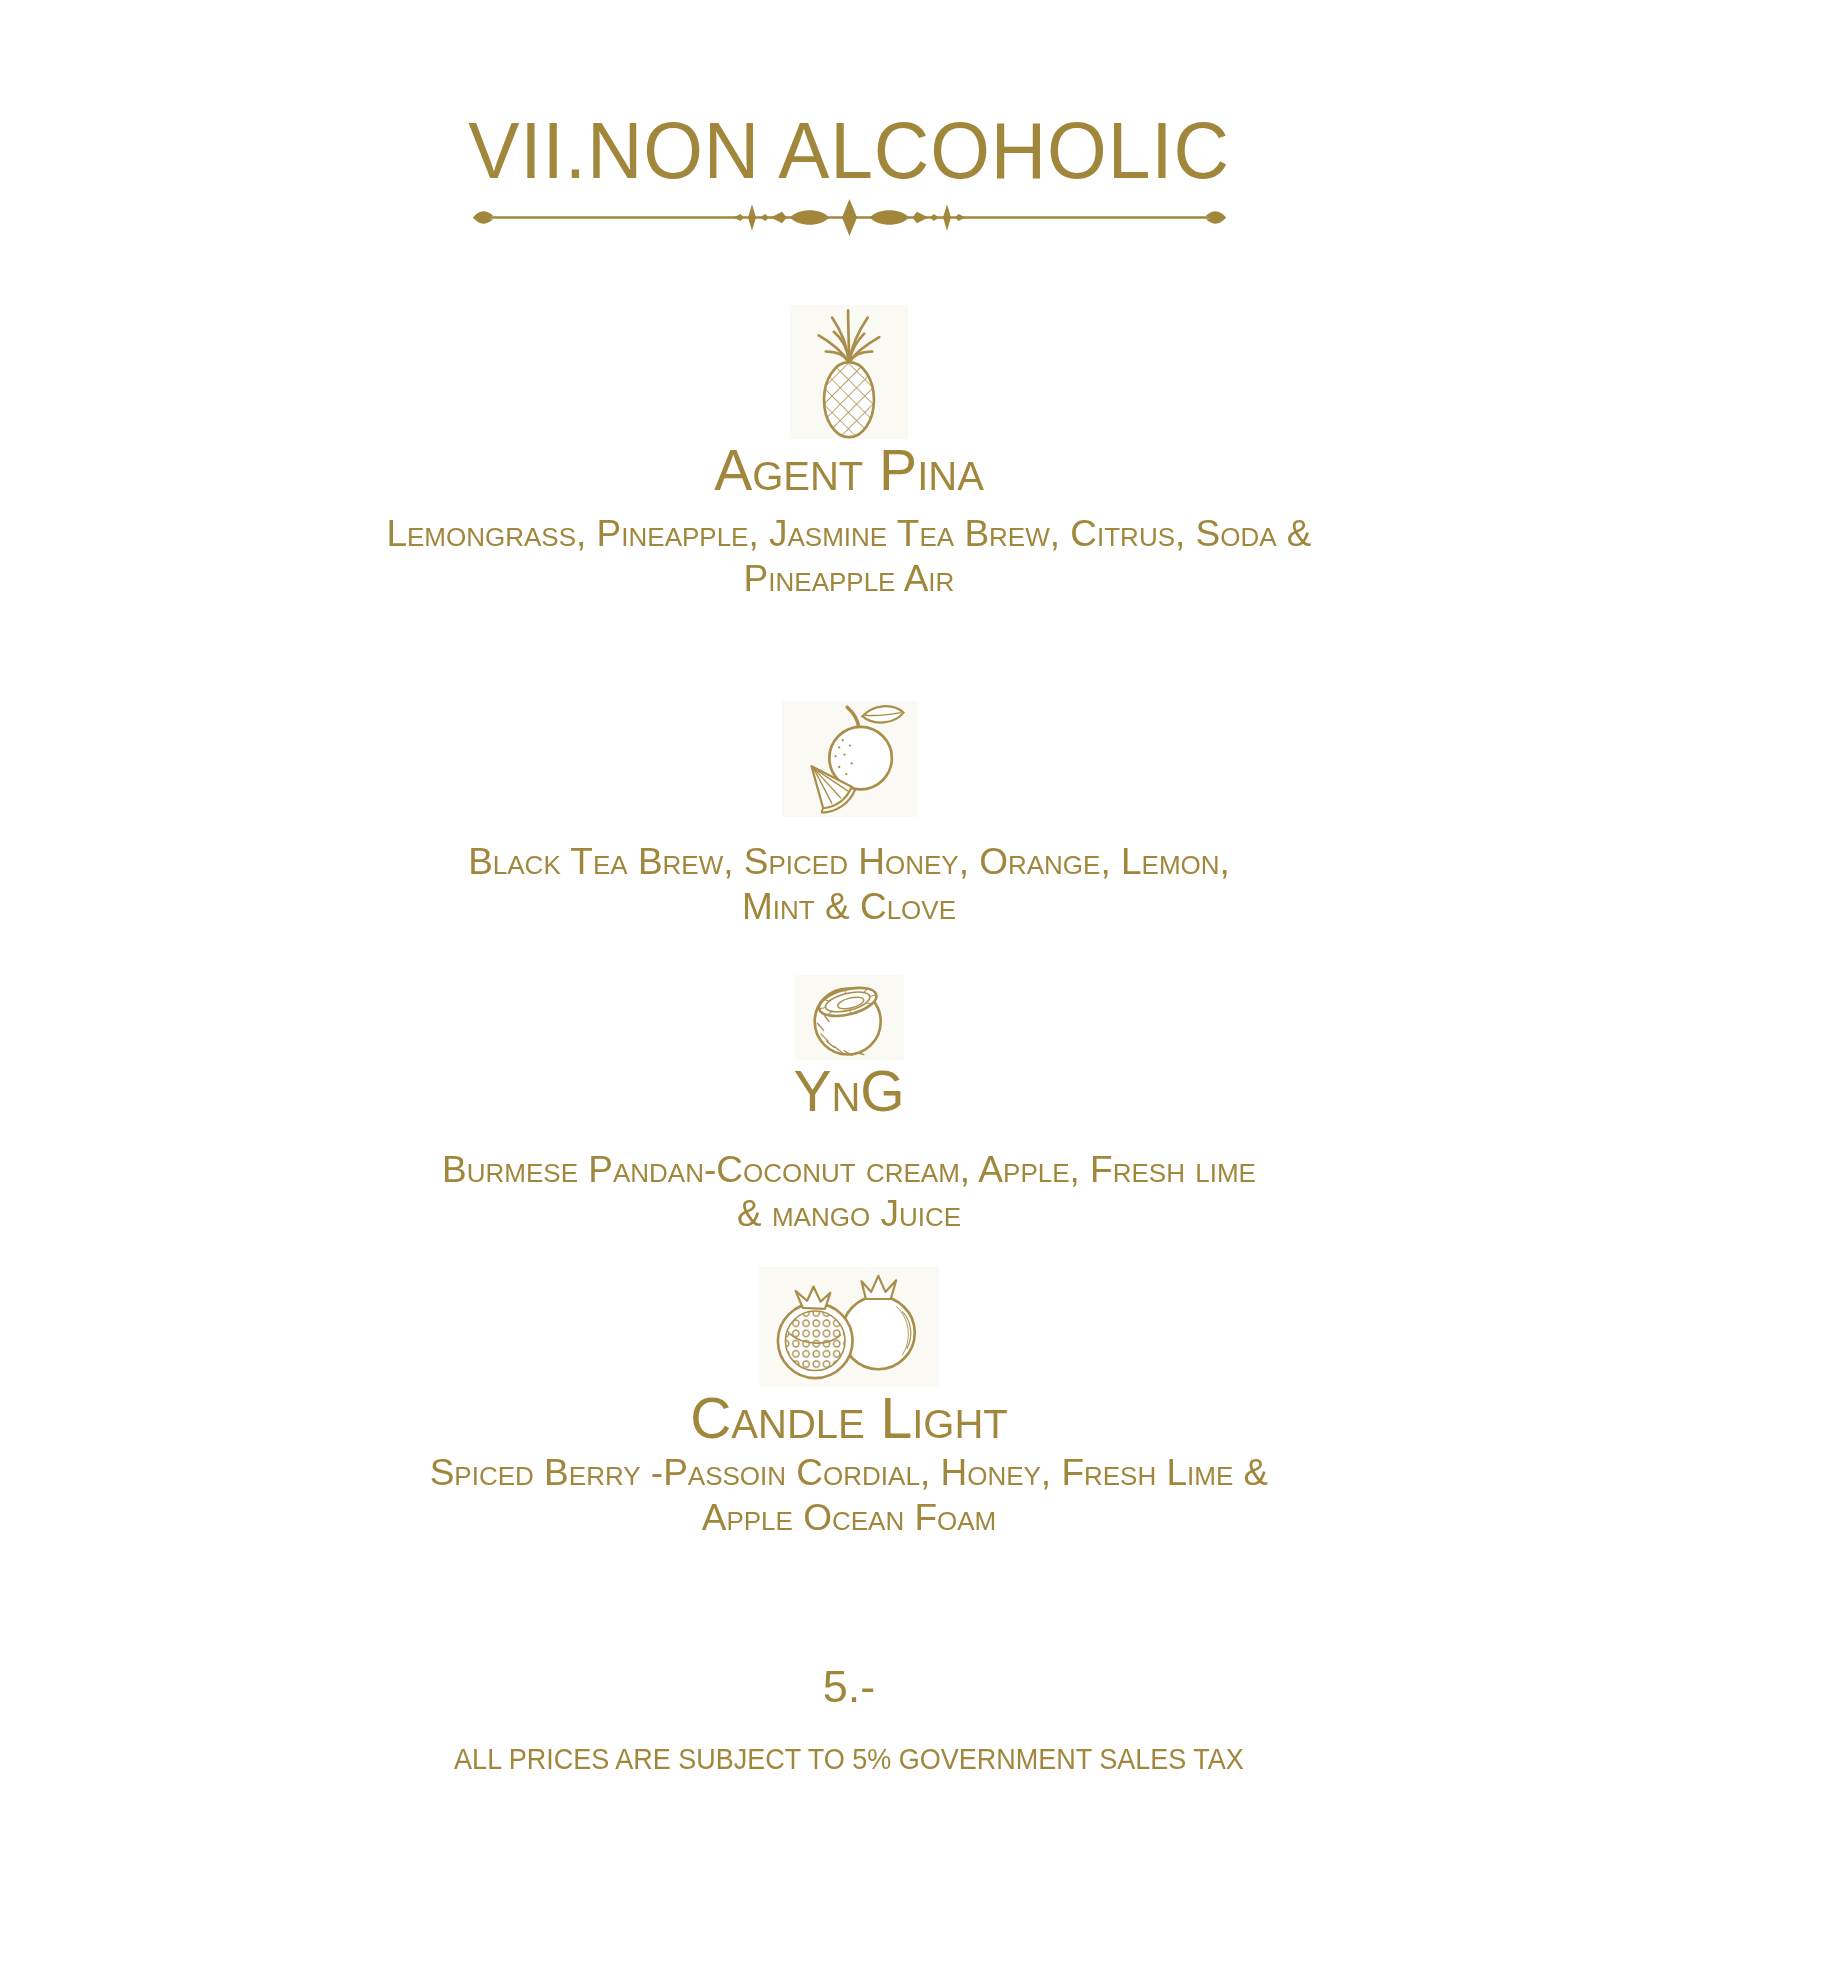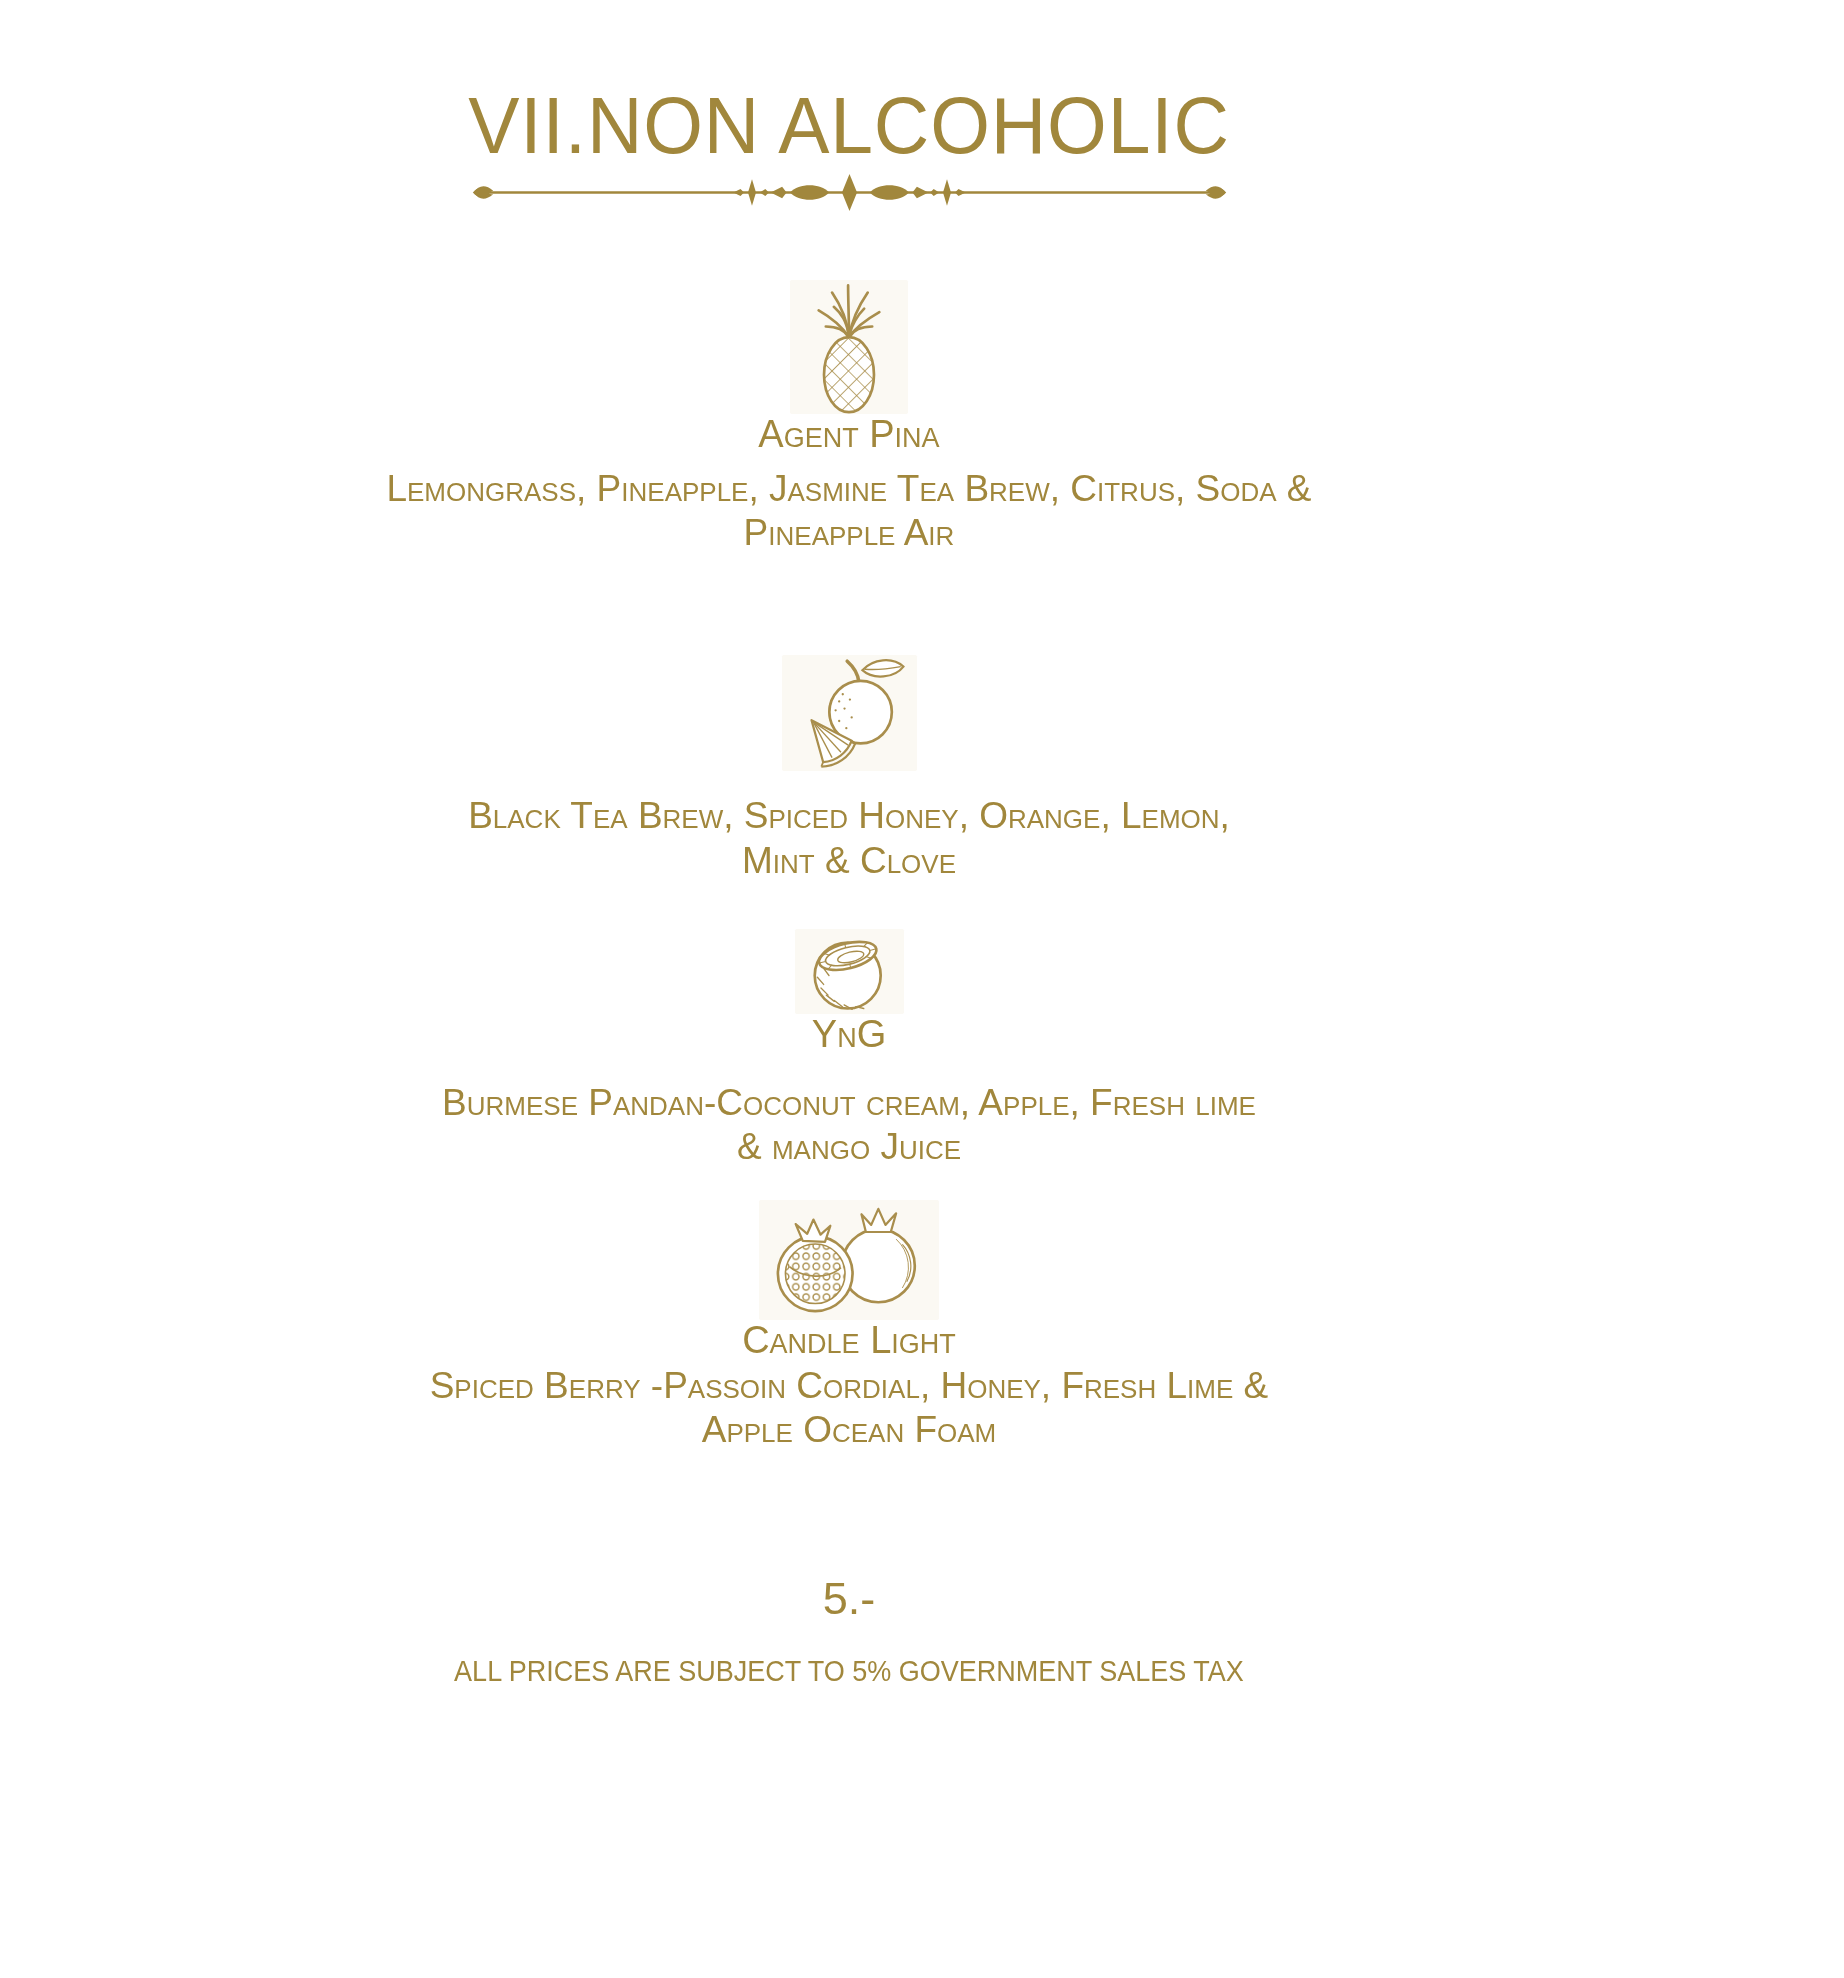--- a/index.html
+++ b/index.html
@@ -1,36 +1,36 @@
 <!DOCTYPE html>
 <html style="font-size:14.3px"><head>
 <meta charset="utf-8">
 <style>
   html,body{margin:0;padding:0;}
   body{
     width:1845px;height:1978px;background:#ffffff;overflow:hidden;
     font-family:"Liberation Sans", sans-serif;color:#a1873c;
   }
-  .page{width:1698px;padding-top:86px;text-align:center;}
+  .page{width:1698px;padding-top:111px;text-align:center;}
   .title{
     font-size:80px;font-weight:400;line-height:1;margin:0;
     letter-spacing:0.9px;transform:scaleX(0.96);transform-origin:center;
     white-space:nowrap;
   }
   .divider{margin:7.1px auto 0;width:757px;height:39px;}
   .tile{
     display:flex;align-items:center;justify-content:center;
     background:#fbf9f3;border-radius:1.8px;
   }
   .tile-pineapple{width:118px;height:134px;margin:68px auto 0;}
   .tile-orange{width:135px;height:116px;margin:100px auto 0;}
   .tile-coconut{width:109px;height:85px;margin:46px auto 0;}
   .tile-pom{width:180px;height:120px;margin:30px auto 0;}
   .item h2{
-    font-size:38px;font-weight:400;font-variant:small-caps;
+    font-size:57px;font-weight:400;font-variant:small-caps;
     line-height:1.1;margin:0;white-space:nowrap;
   }
   .m-h-1{margin-top:16px;} .m-h-2{margin-top:10.7px;} .m-h-3{margin-top:7.1px;} .m-h-4{margin-top:10.7px;}
   .desc{
     font-size:37px;font-variant:small-caps;line-height:1.2;margin:0;
   }
   .m-d-1{margin-top:10.7px;} .m-d-2{margin-top:23px;} .m-d-3{margin-top:25px;} .m-d-4{margin-top:2px;}
   .price{font-size:45px;line-height:1.2;margin-top:120px;}
   .tax-note{
     font-size:30px;line-height:1.2;margin-top:27px;

